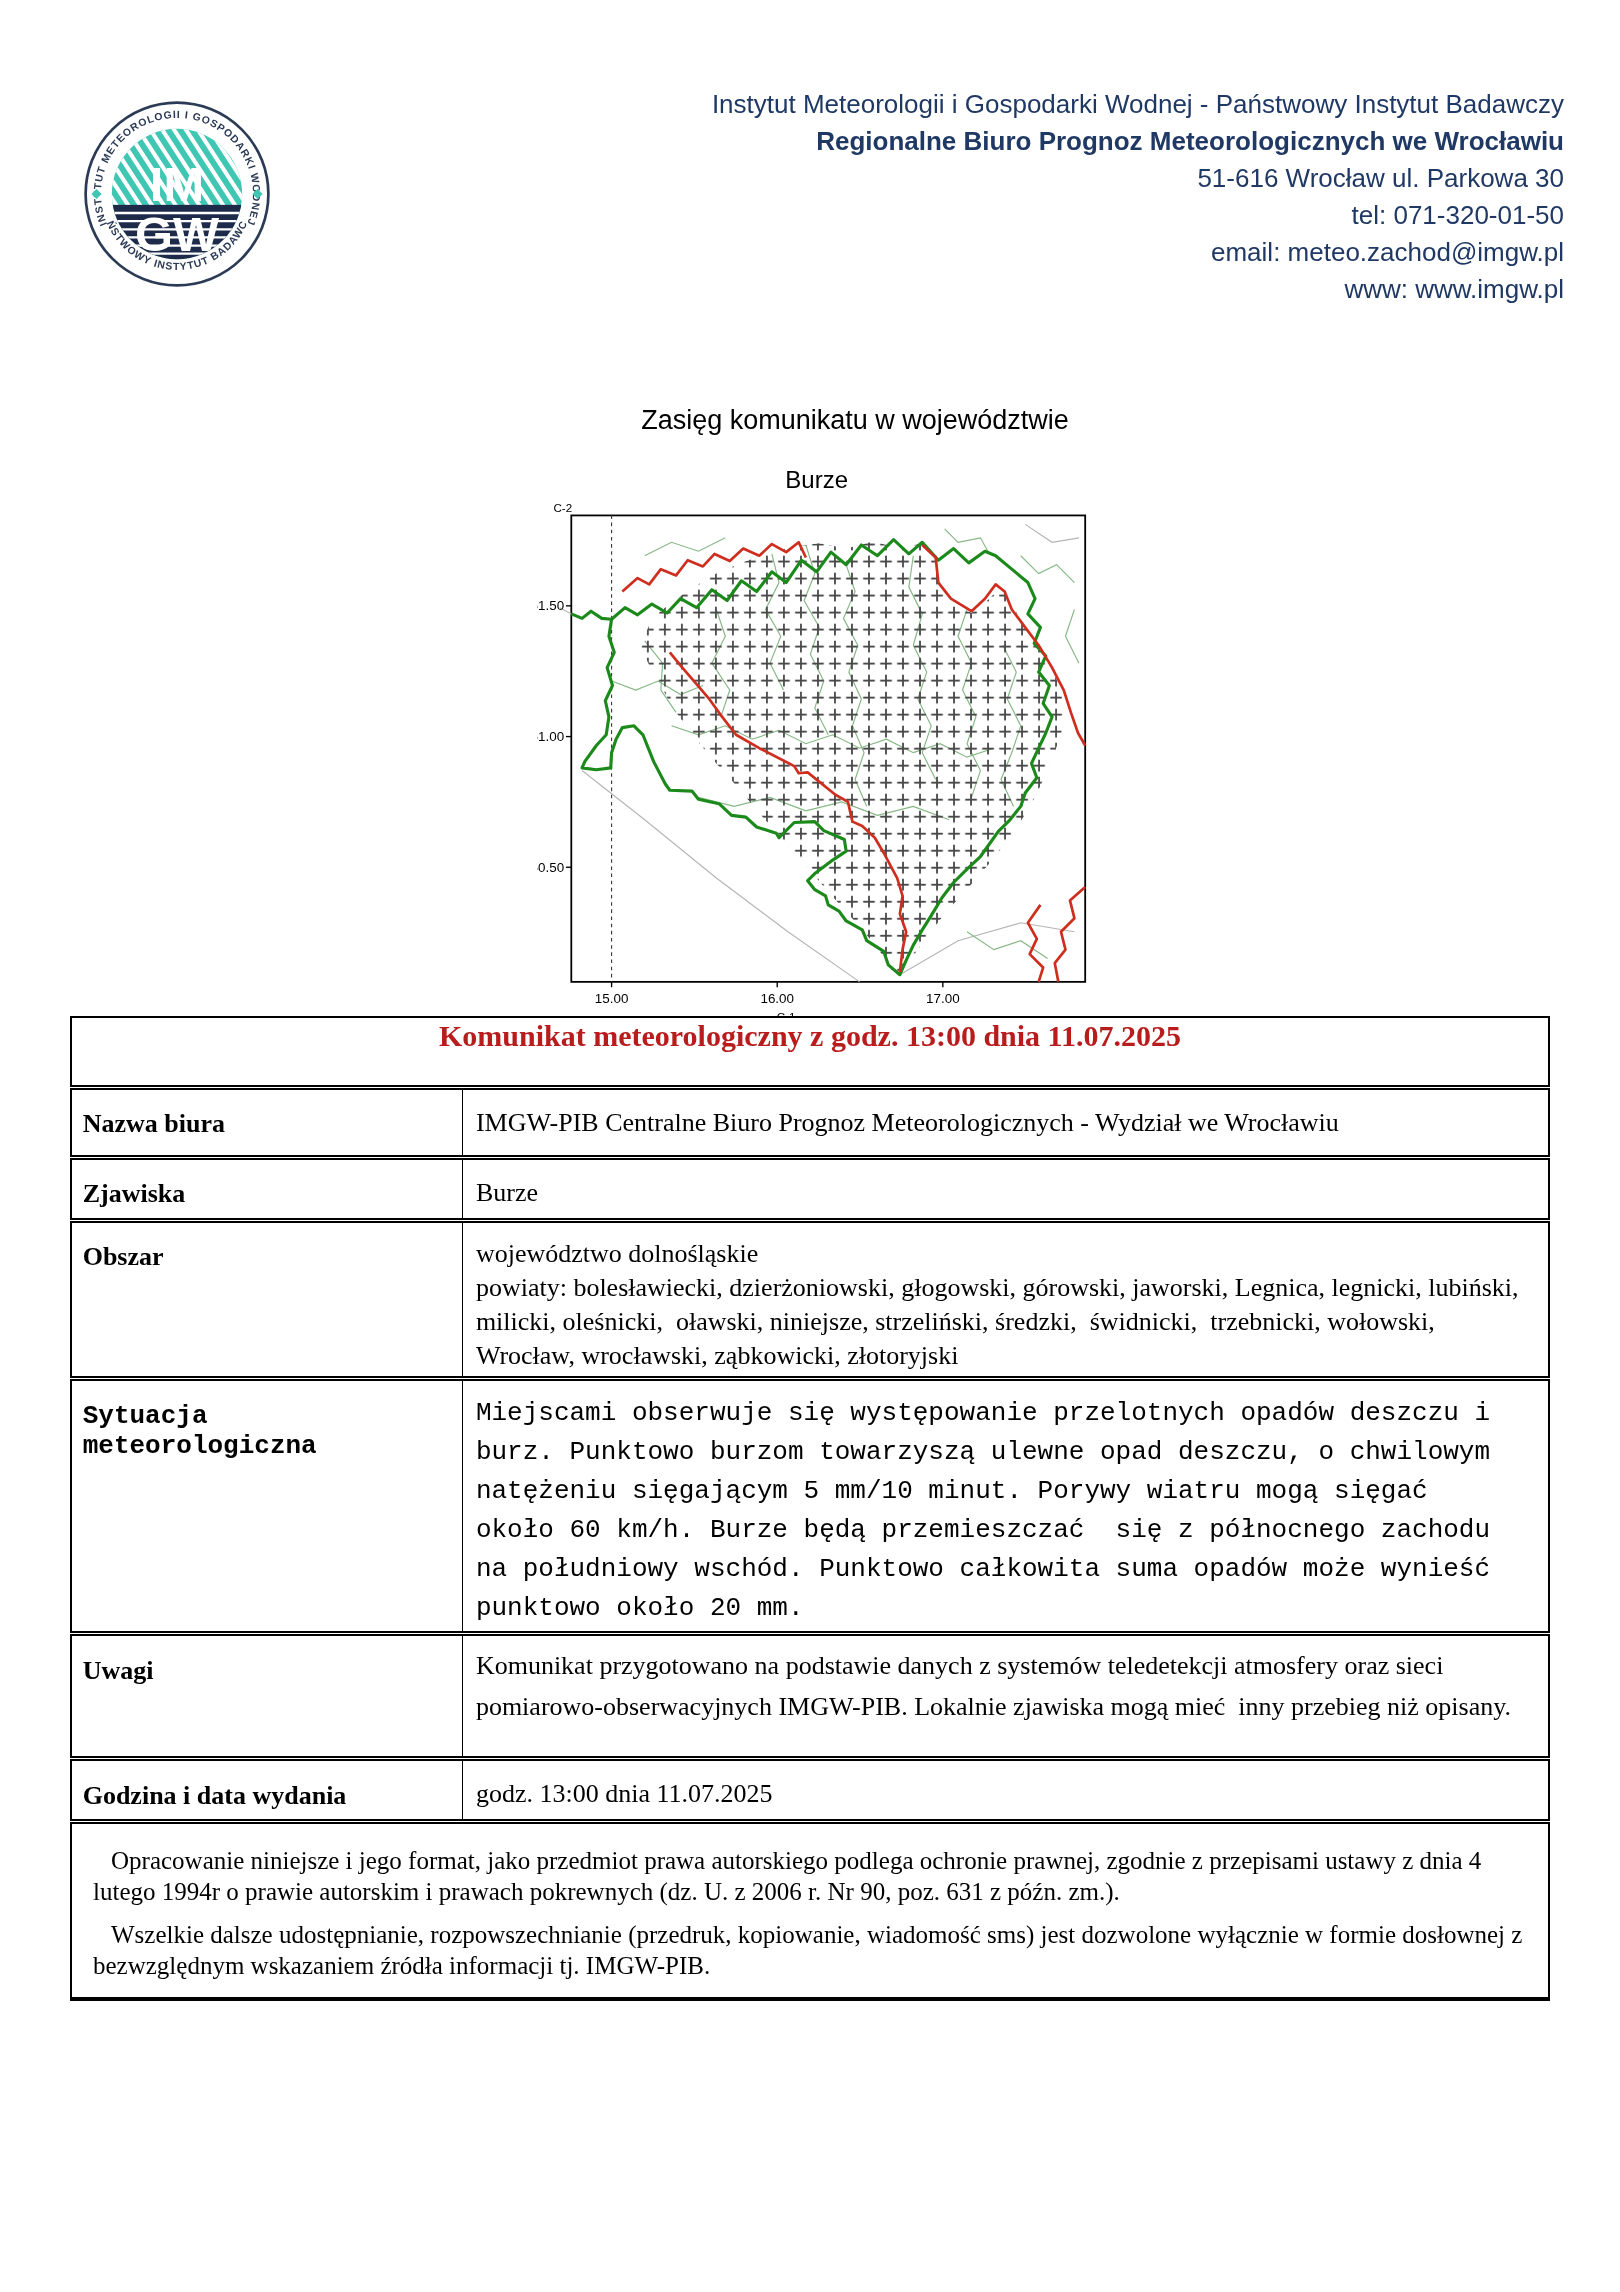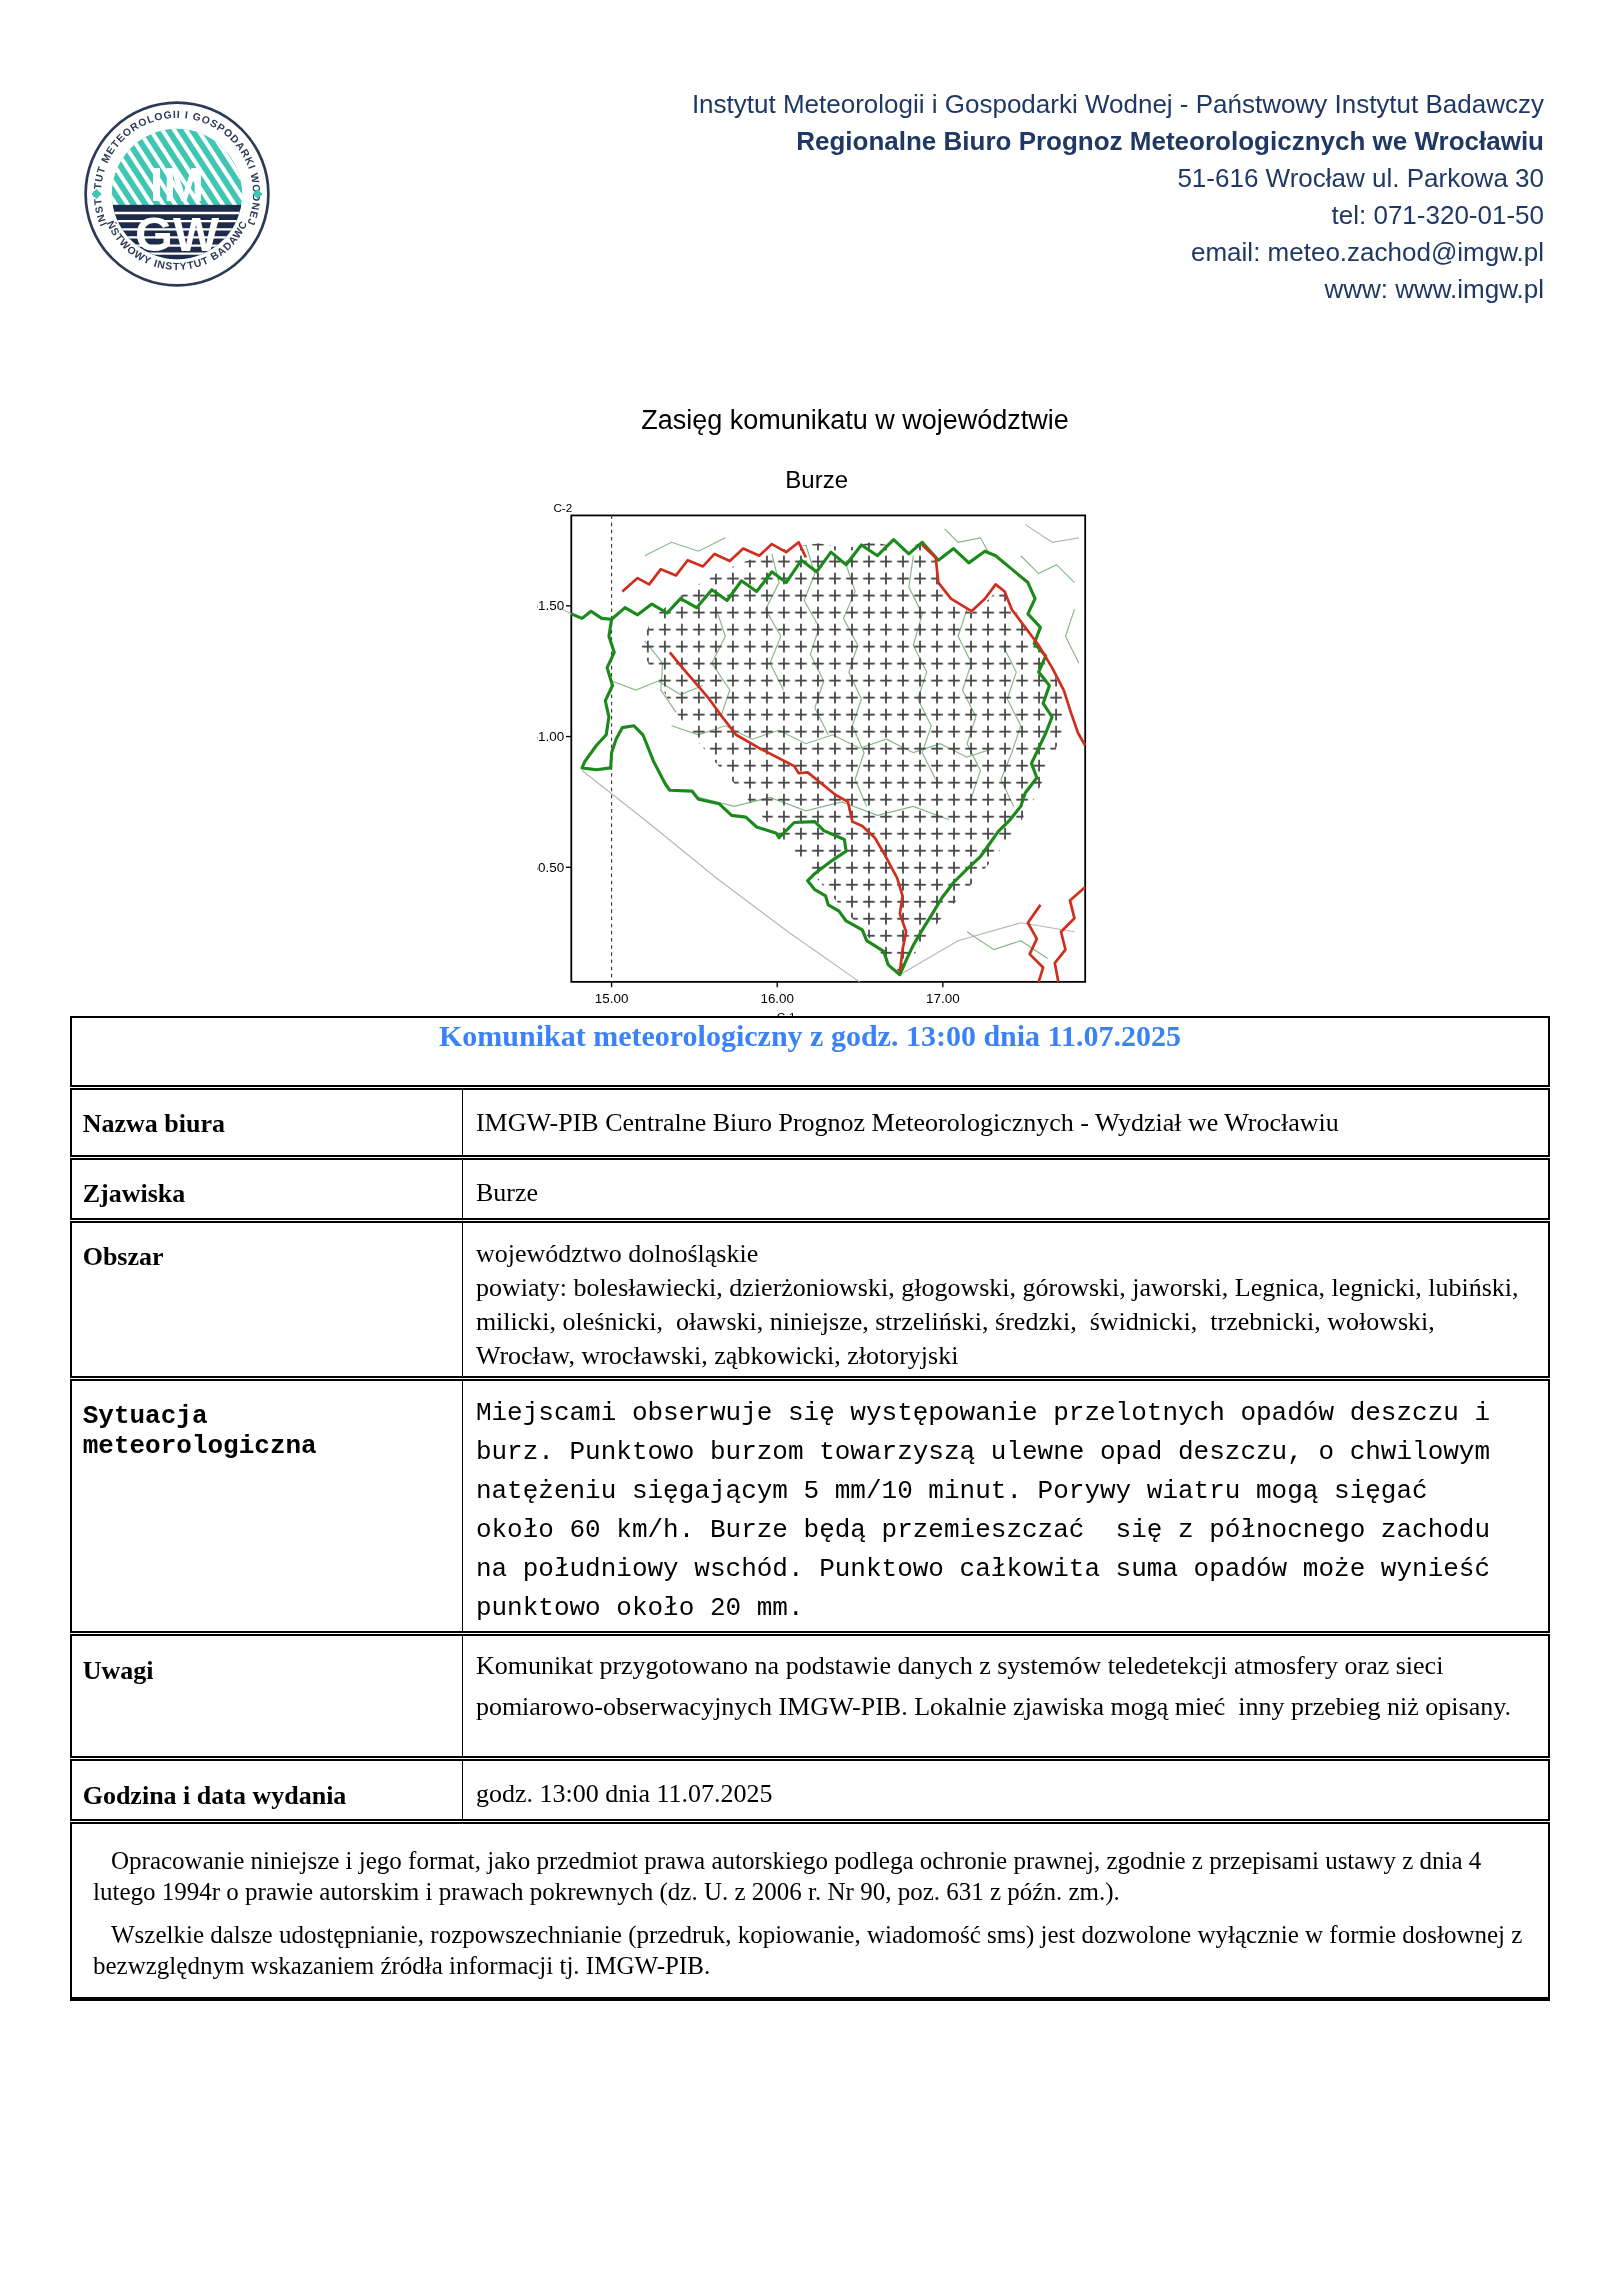--- a/index.html
+++ b/index.html
@@ -1,20 +1,20 @@
 <!DOCTYPE html>
 <html style="font-size:14.3px"><head>
 <meta charset="utf-8">
 <style>
   html,body{margin:0;padding:0;background:#fff;}
   .page{position:relative;width:1620px;height:2293px;background:#fff;overflow:hidden;
         font-family:"Liberation Sans",sans-serif;}
 
   
-  .hdr-block{position:absolute;top:86px;right:76px;text-align:right;
+  .hdr-block{position:absolute;top:86px;right:56px;text-align:right;
              color:#1f3864;font-size:26px;line-height:37px;}
   .hdr-block .bold{font-weight:bold;}
 
   
   .map-title{position:absolute;top:405px;left:94px;width:1522px;text-align:center;
              font-size:27px;color:#000;}
   .map-sub{position:absolute;top:466px;left:10.7px;width:1612px;text-align:center;
            font-size:24px;color:#000;}
   .map-wrap{position:absolute;top:502px;left:537px;width:638px;height:530px;}
 
@@ -203,21 +203,21 @@
   </svg>
   </div>
 
   <table class="bulletin">
     <colgroup>
         <col style="width:391px">
         <col>
       </colgroup>
     <tbody>
         <tr>
-      <td colspan="2" class="title-cell" style="color:#3b82f6">Komunikat meteorologiczny z godz. 13:00 dnia 11.07.2025</td>
+      <td colspan="2" class="title-cell" style="color:#b91c1c">Komunikat meteorologiczny z godz. 13:00 dnia 11.07.2025</td>
     </tr>
     <tr class="r-nazwa">
       <td class="lbl">Nazwa biura</td>
       <td class="val">IMGW-PIB Centralne Biuro Prognoz Meteorologicznych - Wydział we Wrocławiu</td>
     </tr>
     <tr class="r-zjawiska">
       <td class="lbl">Zjawiska</td>
       <td class="val">Burze</td>
     </tr>
     <tr class="r-obszar">

